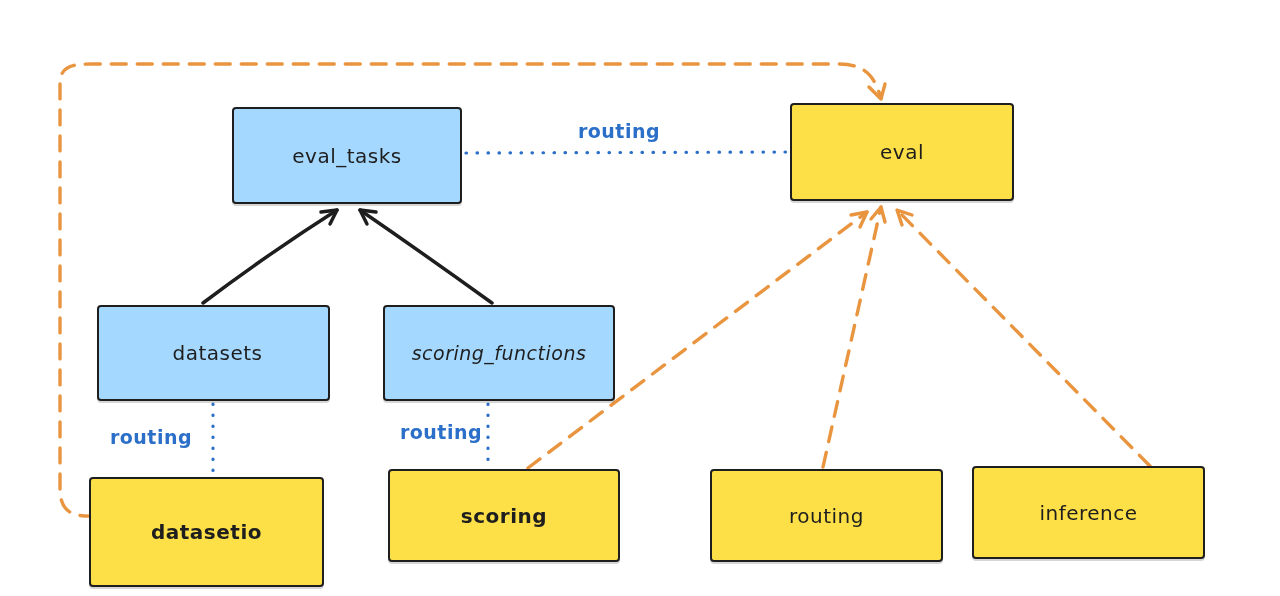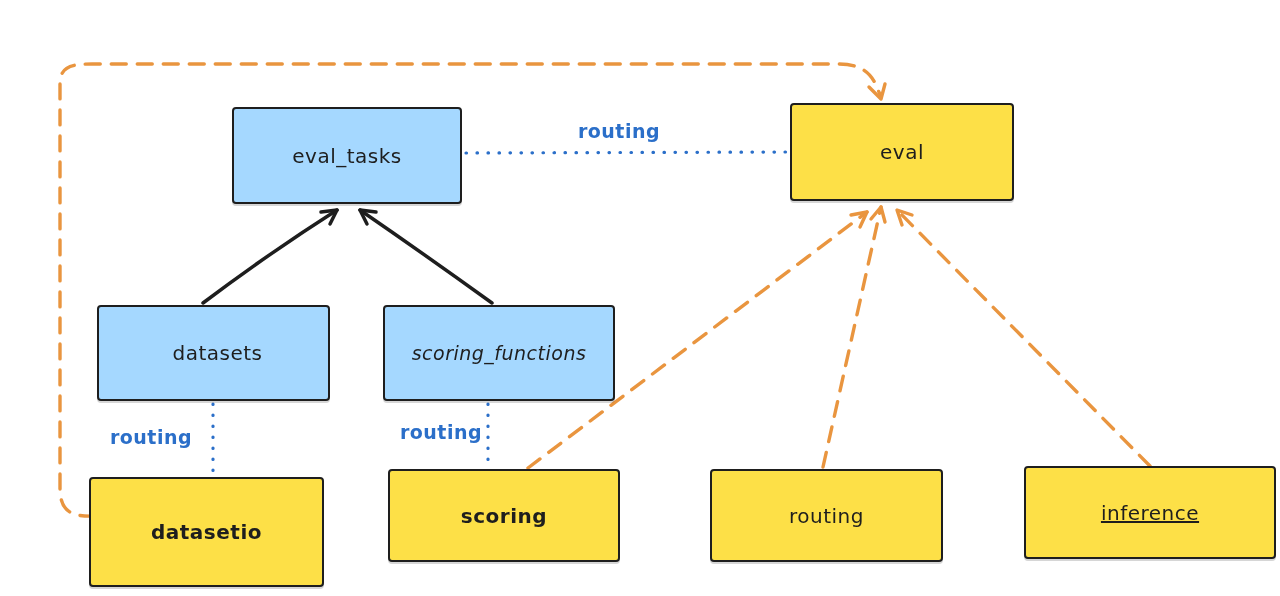--- a/index.html
+++ b/index.html
@@ -111,21 +111,21 @@
   </div>
 
   <div class="node green" style="left:388px;  top:469px; width:232px; height:93px;font-weight:bold;">
     <span>scoring</span>
   </div>
 
   <div class="node green" style="left:710px;  top:469px; width:233px; height:93px;">
     <span>routing</span>
   </div>
 
-  <div class="node green" style="left:1024px; top:466px; width:252px; height:93px;text-decoration:underline;">
+  <div class="node green" style="left:972px; top:466px; width:233px; height:93px;">
     <span>inference</span>
   </div>
 
   <div class="routing-label" style="left:619px; top:131px;">routing</div>
 
   <div class="routing-label" style="left:151px; top:437px;">routing</div>
 
   <div class="routing-label" style="left:441px; top:432px;">routing</div>
 
 </div>

